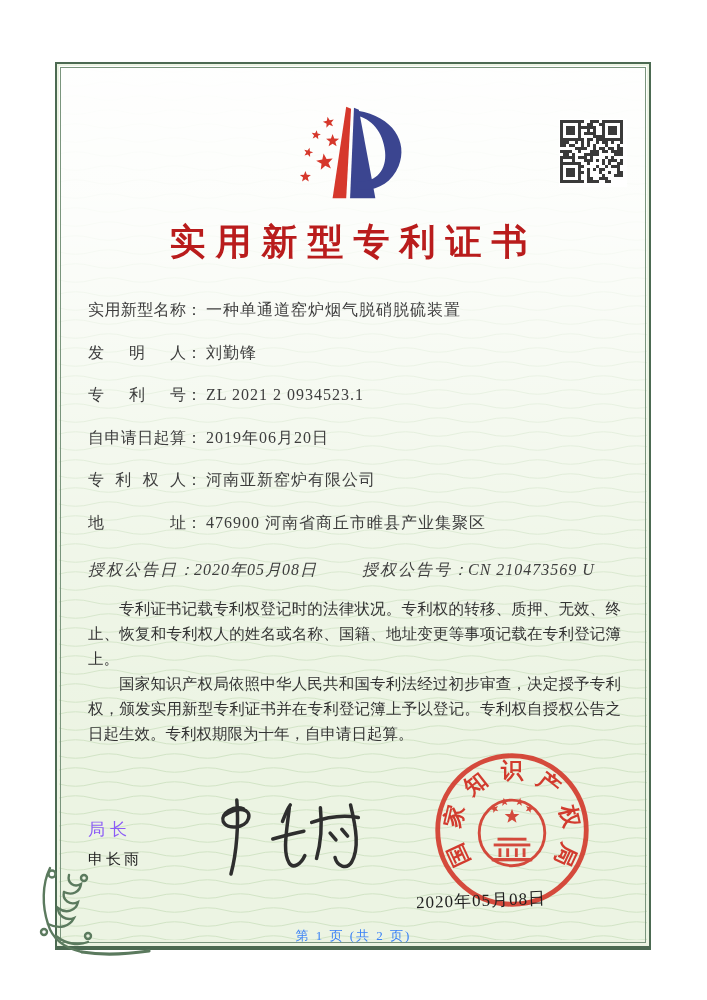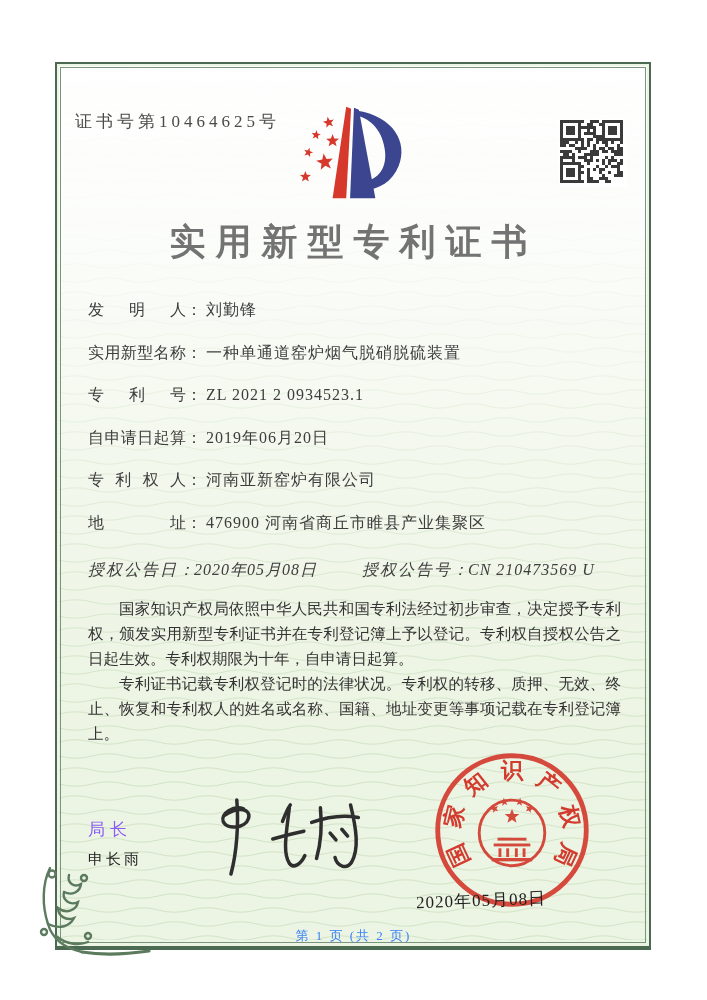--- a/index.html
+++ b/index.html
@@ -10,21 +10,21 @@
   .frame-inner{position:absolute;inset:3px;border:1px solid #7a957d;pointer-events:none;z-index:2;}
   .waves{position:absolute;inset:2px;z-index:0;}
   .fade{position:absolute;inset:2px;z-index:1;
         background:linear-gradient(180deg,rgba(255,255,255,.97) 0%,rgba(255,255,255,.85) 18%,
                    rgba(255,255,255,.45) 40%,rgba(255,255,255,.12) 62%,rgba(255,255,255,0) 80%);}
   .content{position:absolute;inset:0;z-index:3;}
   .cert-no{position:absolute;left:75px;top:110px;font-size:17px;letter-spacing:4px;color:#4a4a4a;}
   .logo{position:absolute;left:289px;top:101px;width:128px;height:102px;}
   .qr{position:absolute;left:559px;top:119px;width:68px;height:68px;background:#fff;}
   .title{position:absolute;left:0;top:218px;width:100%;text-align:center;
-         font-size:36px;font-weight:700;letter-spacing:10px;color:#737373;}
+         font-size:36px;font-weight:700;letter-spacing:10px;color:#b91c1c;}
   .fields{position:absolute;left:88px;top:300px;width:535px;font-size:16px;color:#3d3d3d;}
   .field-row{height:22px;margin-bottom:20.5px;white-space:nowrap;}
   .flabel{display:inline-block;width:98px;text-align:justify;text-align-last:justify;vertical-align:top;}
   .fcolon{display:inline-block;margin:0 4px 0 0;}
   .fvalue{letter-spacing:1px;}
   .grant-row{position:absolute;left:88px;top:560px;width:535px;font-size:16px;color:#3d3d3d;white-space:nowrap;font-style:italic;}
   .grant-b{position:absolute;left:274px;top:0;}
   .glabel{letter-spacing:2px;}
   .paras{position:absolute;left:88px;top:596px;width:533px;font-size:15.5px;line-height:25px;
          text-align:justify;color:#333;}
@@ -113,21 +113,20 @@
         <path d="M0 844 q16.5 -4.5 33 0 q16.5 4.5 33 0 q16.5 -4.5 33 0 q16.5 4.5 33 0 q16.5 -4.5 33 0 q16.5 4.5 33 0 q16.5 -4.5 33 0 q16.5 4.5 33 0 q16.5 -4.5 33 0 q16.5 4.5 33 0 q16.5 -4.5 33 0 q16.5 4.5 33 0 q16.5 -4.5 33 0 q16.5 4.5 33 0 q16.5 -4.5 33 0 q16.5 4.5 33 0 q16.5 -4.5 33 0 q16.5 4.5 33 0" fill="none" stroke="#d2e4c6" stroke-width="1"></path>
         <path d="M0 858 q16.5 4.5 33 0 q16.5 -4.5 33 0 q16.5 4.5 33 0 q16.5 -4.5 33 0 q16.5 4.5 33 0 q16.5 -4.5 33 0 q16.5 4.5 33 0 q16.5 -4.5 33 0 q16.5 4.5 33 0 q16.5 -4.5 33 0 q16.5 4.5 33 0 q16.5 -4.5 33 0 q16.5 4.5 33 0 q16.5 -4.5 33 0 q16.5 4.5 33 0 q16.5 -4.5 33 0 q16.5 4.5 33 0 q16.5 -4.5 33 0" fill="none" stroke="#d2e4c6" stroke-width="1"></path>
         <path d="M0 872 q16.5 -4.5 33 0 q16.5 4.5 33 0 q16.5 -4.5 33 0 q16.5 4.5 33 0 q16.5 -4.5 33 0 q16.5 4.5 33 0 q16.5 -4.5 33 0 q16.5 4.5 33 0 q16.5 -4.5 33 0 q16.5 4.5 33 0 q16.5 -4.5 33 0 q16.5 4.5 33 0 q16.5 -4.5 33 0 q16.5 4.5 33 0 q16.5 -4.5 33 0 q16.5 4.5 33 0 q16.5 -4.5 33 0 q16.5 4.5 33 0" fill="none" stroke="#d2e4c6" stroke-width="1"></path>
       </svg>
     <div class="fade"></div>
     <div class="frame-inner"></div>
   </div>
 
   <div class="content">
 
-    <div class="cert-no">证书号第10464625号</div>
 
     <svg class="logo" viewBox="0 0 130 105">
       <path fill="#d6382c" d="M38.8,16.1L41.0,19.7L45.2,19.0L42.5,22.3L44.5,26.0L40.5,24.5L37.6,27.5L37.8,23.3L34.0,21.4L38.1,20.3Z"></path>
       <path fill="#d6382c" d="M27.7,30.0L28.5,33.5L31.9,34.1L28.9,35.9L29.3,39.4L26.7,37.1L23.5,38.6L24.9,35.4L22.5,32.8L26.0,33.1Z"></path>
       <path fill="#d6382c" d="M44.0,34.0L45.7,38.6L50.7,38.8L46.8,41.9L48.1,46.7L44.0,43.9L39.9,46.7L41.2,41.9L37.3,38.8L42.3,38.6Z"></path>
       <path fill="#d6382c" d="M20.3,48.2L20.6,51.7L24.0,52.7L20.8,54.1L20.8,57.7L18.5,55.0L15.1,56.1L16.9,53.1L14.8,50.3L18.2,51.0Z"></path>
       <path fill="#d6382c" d="M34.7,54.1L37.8,59.7L44.1,59.1L39.7,63.7L42.3,69.5L36.5,66.7L31.8,70.9L32.6,64.7L27.1,61.4L33.4,60.3Z"></path>
       <path fill="#d6382c" d="M16.0,72.0L17.5,76.0L21.7,76.1L18.4,78.8L19.5,82.9L16.0,80.5L12.5,82.9L13.6,78.8L10.3,76.1L14.5,76.0Z"></path>
       <path d="M58,6 L63,8 L58,100 L44,100 Z" fill="#d6382c"></path>
       <path d="M66,7 L71,9 L88,100 L62,100 Z" fill="#3b4590"></path>
@@ -287,24 +286,24 @@
         <rect x="34" y="61" width="3" height="3" fill="#3a3a3a"></rect>
         <rect x="37" y="61" width="3" height="3" fill="#3a3a3a"></rect>
         <rect x="46" y="61" width="3" height="3" fill="#3a3a3a"></rect>
         <rect x="49" y="61" width="3" height="3" fill="#3a3a3a"></rect>
       </svg>
 
     <div class="title">实用新型专利证书</div>
 
     <div class="fields">
       <div class="field-row">
+        <span class="flabel">实用新型名称</span><span class="fcolon">：</span><span class="fvalue">一种单通道窑炉烟气脱硝脱硫装置</span>
+      </div>
+      <div class="field-row">
         <span class="flabel">发明人</span><span class="fcolon">：</span><span class="fvalue">刘勤锋</span>
-      </div>
-      <div class="field-row">
-        <span class="flabel">实用新型名称</span><span class="fcolon">：</span><span class="fvalue">一种单通道窑炉烟气脱硝脱硫装置</span>
       </div>
       <div class="field-row">
         <span class="flabel">专利号</span><span class="fcolon">：</span><span class="fvalue">ZL 2021 2 0934523.1</span>
       </div>
       <div class="field-row">
         <span class="flabel">自申请日起算</span><span class="fcolon">：</span><span class="fvalue">2019年06月20日</span>
       </div>
       <div class="field-row">
         <span class="flabel">专利权人</span><span class="fcolon">：</span><span class="fvalue">河南亚新窑炉有限公司</span>
       </div>
@@ -316,22 +315,22 @@
     <div class="grant-row">
       <span>
         <span class="glabel">授权公告日</span><span>：</span><span class="fvalue">2020年05月08日</span>
       </span>
       <span class="grant-b">
         <span class="glabel">授权公告号</span><span>：</span><span class="fvalue">CN 210473569 U</span>
       </span>
     </div>
 
     <div class="paras">
+      <p>专利证书记载专利权登记时的法律状况。专利权的转移、质押、无效、终止、恢复和专利权人的姓名或名称、国籍、地址变更等事项记载在专利登记簿上。</p>
       <p>国家知识产权局依照中华人民共和国专利法经过初步审查，决定授予专利权，颁发实用新型专利证书并在专利登记簿上予以登记。专利权自授权公告之日起生效。专利权期限为十年，自申请日起算。</p>
-      <p>专利证书记载专利权登记时的法律状况。专利权的转移、质押、无效、终止、恢复和专利权人的姓名或名称、国籍、地址变更等事项记载在专利登记簿上。</p>
     </div>
 
     <div class="signoff-title">局长</div>
     <div class="signoff-name">申长雨</div>
 
     <svg class="signature" viewBox="0 0 180 85" fill="none" stroke="#2e2e2e" stroke-width="3.6" stroke-linecap="round">
       <path d="M30,20 C45,10 58,13 55,23 C52,33 33,35 29,26 C26,18 40,9 50,13"></path>
       <path d="M43,4 C45,28 43,58 37,80"></path>
       <path d="M90,26 C93,18 95,13 98,9"></path>
       <path d="M80,44 C94,40 102,38 112,36"></path>

